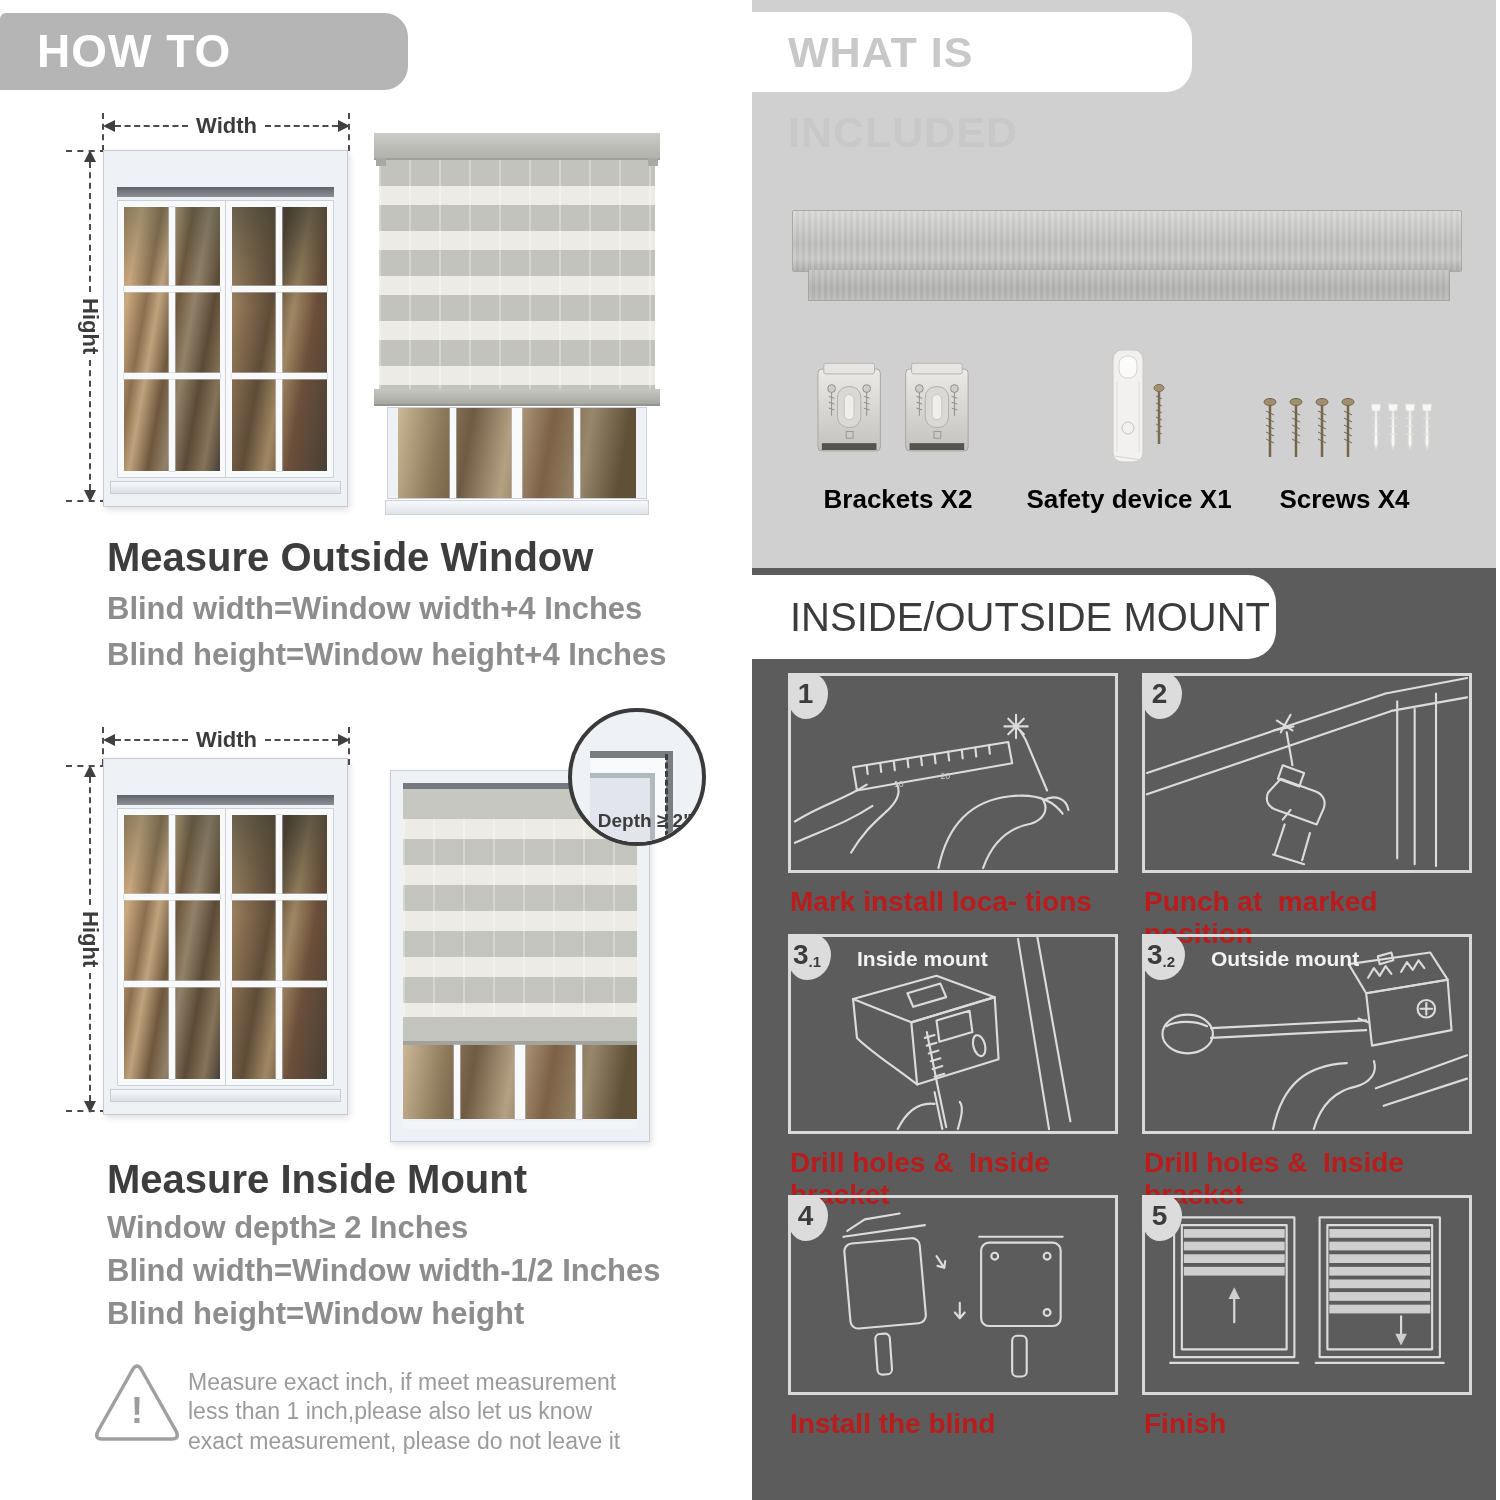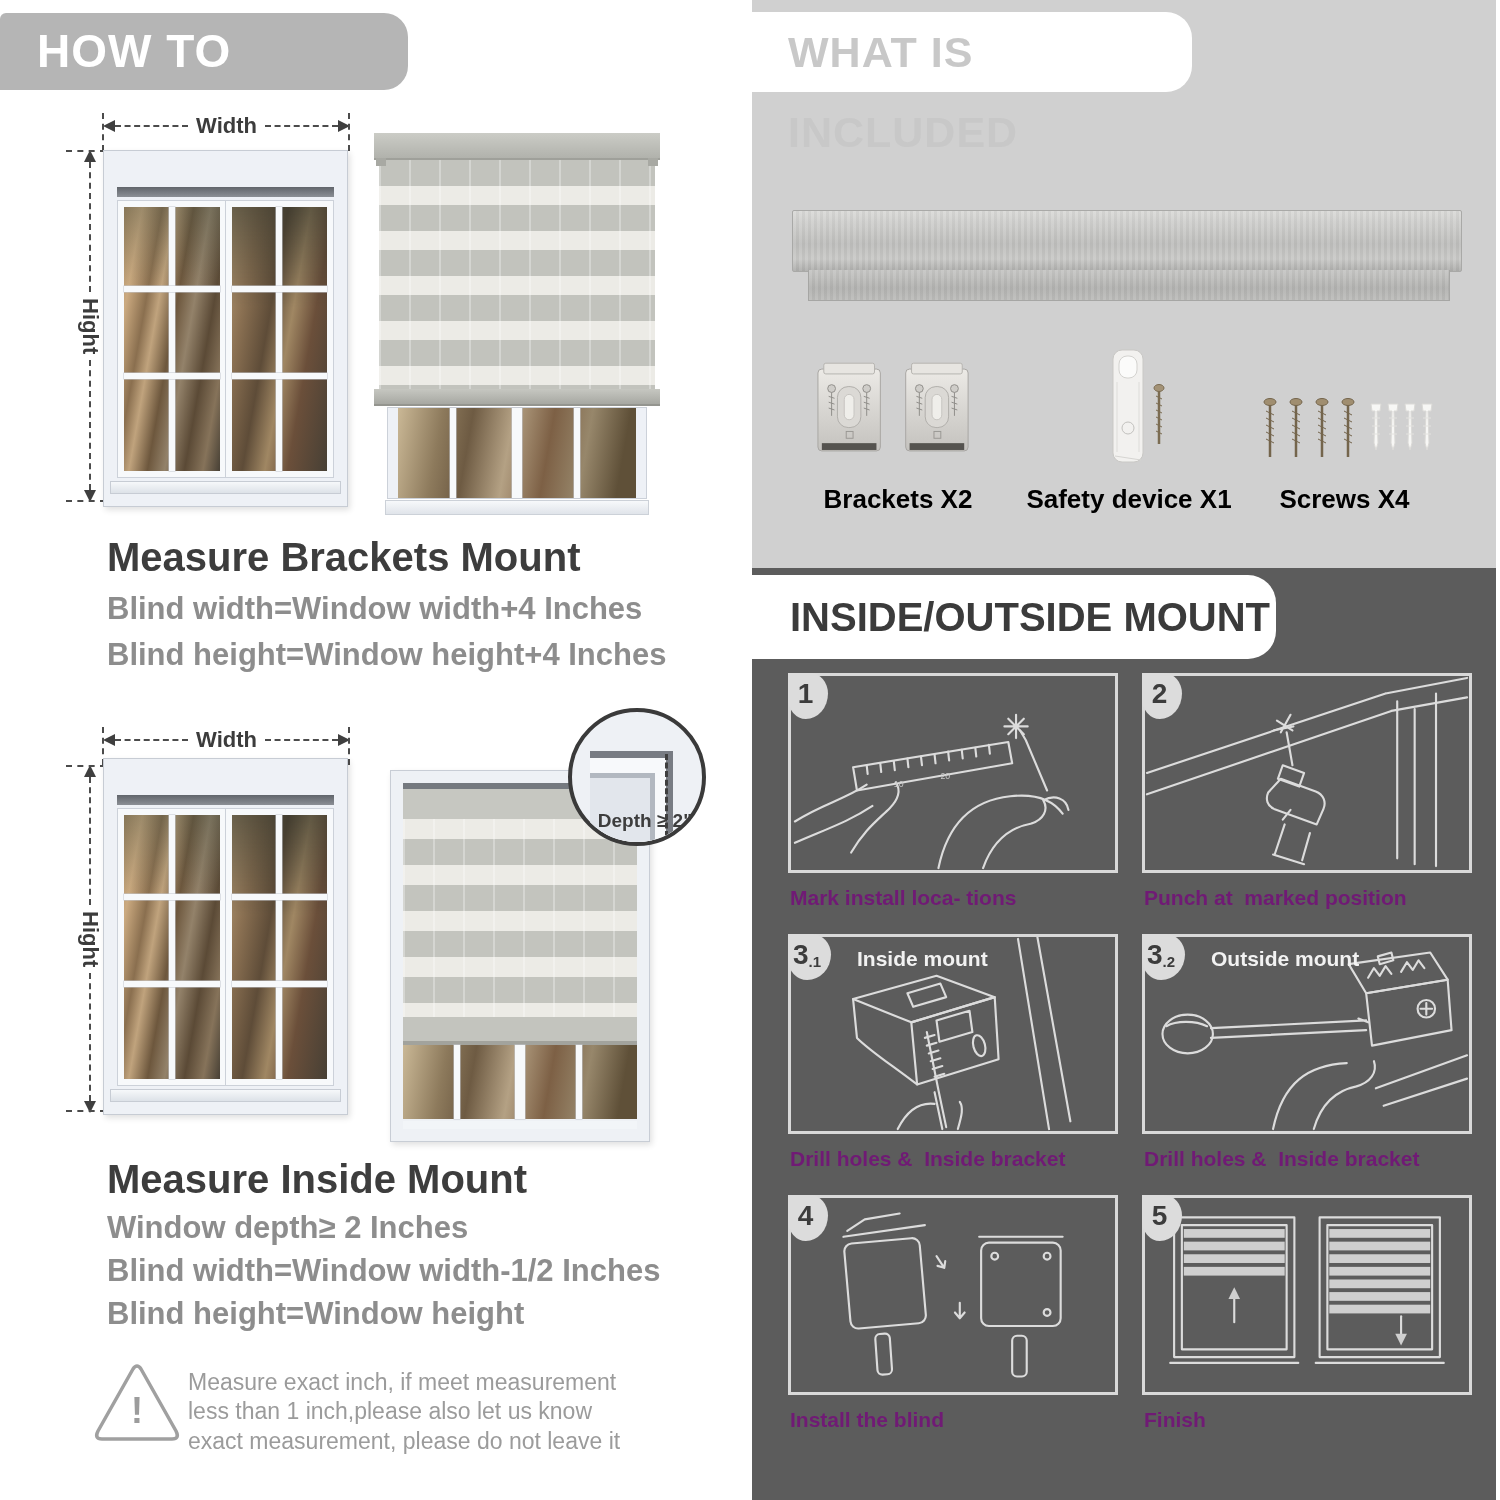--- a/index.html
+++ b/index.html
@@ -8,21 +8,21 @@
   .abs{position:absolute;}
 
   
   .hdr-left{left:0;top:13px;width:408px;height:77px;background:#b5b5b5;border-radius:6px 24px 24px 0;
             color:#ffffff;font-size:46px;font-weight:bold;line-height:77px;padding-left:37px;
             letter-spacing:1px;box-sizing:border-box;}
   .hdr-incl{left:752px;top:12px;width:440px;height:80px;background:#ffffff;border-radius:0 26px 26px 0;
             color:#c8c8c8;font-size:43px;font-weight:bold;line-height:80px;padding-left:36px;
             letter-spacing:1px;box-sizing:border-box;}
   .hdr-mount{left:752px;top:575px;width:524px;height:84px;background:#ffffff;border-radius:0 28px 28px 0;
-            color:#3b3b3b;font-size:40px;font-weight:bold;line-height:84px;padding-left:38px;
+            color:#3b3b3b;font-size:40px;font-weight:normal;line-height:84px;padding-left:38px;
             box-sizing:border-box;}
 
   
   .panel-light{left:752px;top:0;width:748px;height:568px;background:#d0d0d0;}
   .panel-dark{left:752px;top:568px;width:748px;height:932px;background:#5c5c5c;}
 
   .blind-label{left:752px;top:146px;width:748px;text-align:center;color:#858585;
                font-size:33px;font-weight:bold;}
   .item-label{color:#000000;font-size:26px;font-weight:bold;text-align:center;}
 
@@ -33,21 +33,21 @@
     background:repeating-linear-gradient(90deg,rgba(255,255,255,.06) 0 3px,rgba(0,0,0,.03) 3px 6px),
                linear-gradient(180deg,#c7c7c5,#b3b3b1 60%,#bdbdbb);}
 
   
   .step{position:absolute;width:330px;height:200px;border:3px solid #d9d9d9;box-sizing:border-box;}
   .badge{position:absolute;top:-3px;left:-3px;min-width:40px;height:46px;background:#dcdcdc;
          border-radius:0 50% 62% 50%;display:flex;align-items:center;justify-content:center;
          color:#3c3c3c;font-weight:bold;font-size:28px;padding:0 10px 4px 5px;box-sizing:border-box;}
   .badge .sub{font-size:15px;margin-top:12px;}
   .step-title{position:absolute;left:66px;top:10px;font-size:21px;font-weight:bold;color:#f2f2f2;}
-  .caption{position:absolute;font-size:21px;font-weight:bold;color:#701a75;white-space:pre-wrap;}
+  .caption{position:absolute;font-size:28px;font-weight:bold;color:#b91c1c;white-space:pre-wrap;}
   .art{width:100%;height:100%;}
   .art path,.art polygon,.art ellipse,.art circle,.art rect,.art line{
      stroke:#dcdcdc;stroke-width:2.2;fill:none;stroke-linecap:round;stroke-linejoin:round;}
   .art .filly{fill:#cfcfcf;stroke:none;}
   .art text{fill:#c9c9c9;stroke:none;font-size:9px;font-family:"Liberation Sans",sans-serif;}
 
   
   .m-head{font-size:40px;font-weight:bold;color:#3d3d3d;}
   .m-rule{font-size:31px;font-weight:bold;color:#8d8d8d;}
   .warn-text{font-size:23px;color:#9b9b9b;line-height:1.28;}
@@ -170,21 +170,21 @@
     <div class="bo-fabric"></div>
     <div class="bo-rail"></div>
     <div class="bo-win ph3">
       <div class="muntin-v" style="left:22%;"></div>
       <div class="muntin-v" style="left:calc(50% - 5px);width:10px;"></div>
       <div class="muntin-v" style="left:74%;"></div>
     </div>
     <div class="bo-sill"></div>
   </div>
 
-  <div class="abs m-head" style="left:107px;top:535px;">Measure Brackets Mount</div>
+  <div class="abs m-head" style="left:107px;top:535px;">Measure Outside Window</div>
   <div class="abs m-rule" style="left:107px;top:591px;">Blind width=Window width+4 Inches</div>
   <div class="abs m-rule" style="left:107px;top:637px;">Blind height=Window height+4 Inches</div>
 
   <div class="abs wdim" style="left:103px;top:727px;width:247px;height:26px;">
     <div class="ar-l"></div>
     <div class="dl"></div>
     <div class="wlab">Width</div>
     <div class="dl"></div>
     <div class="ar-r"></div>
   </div>

